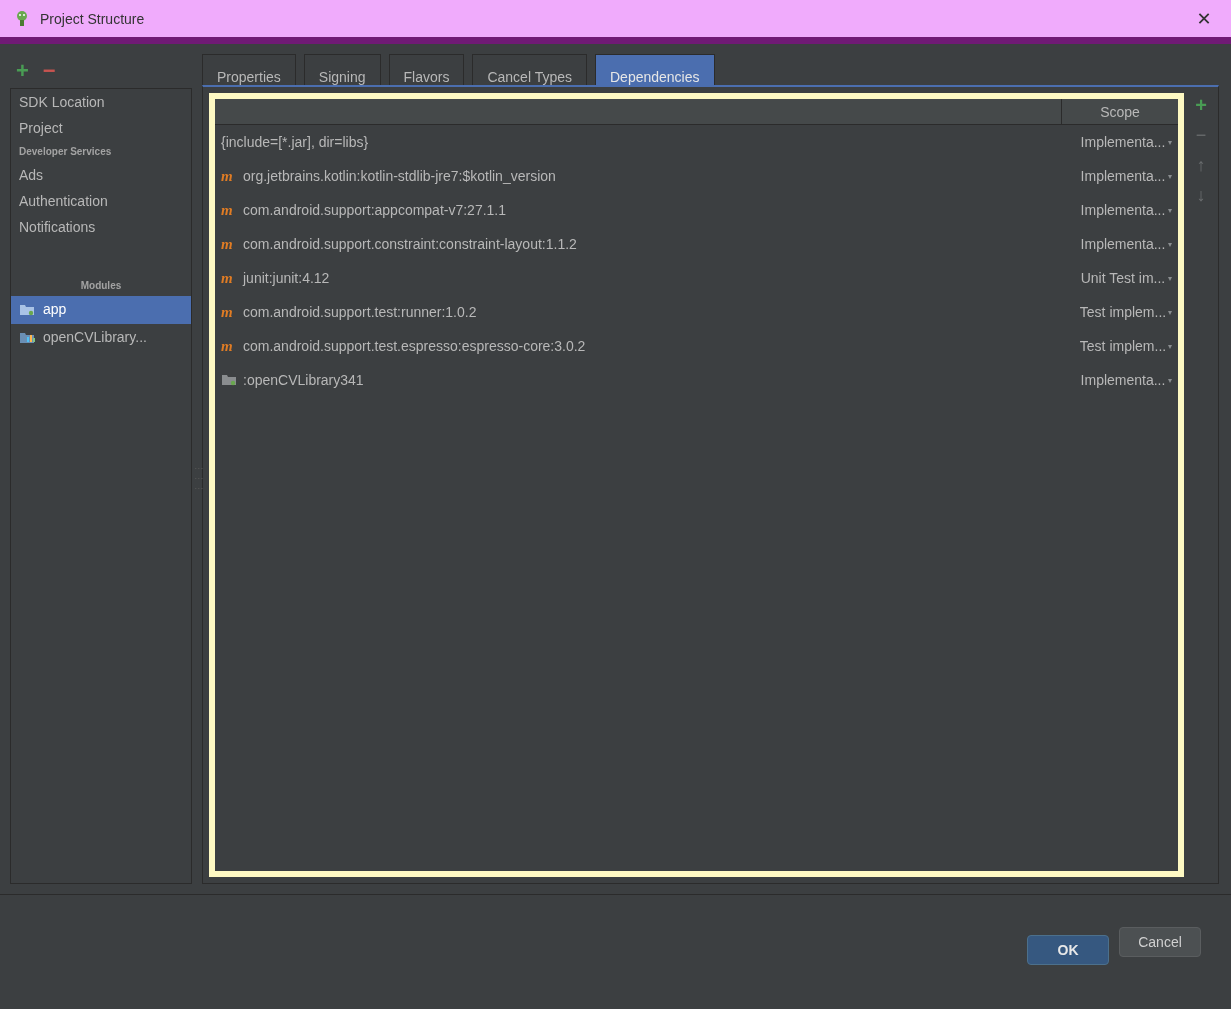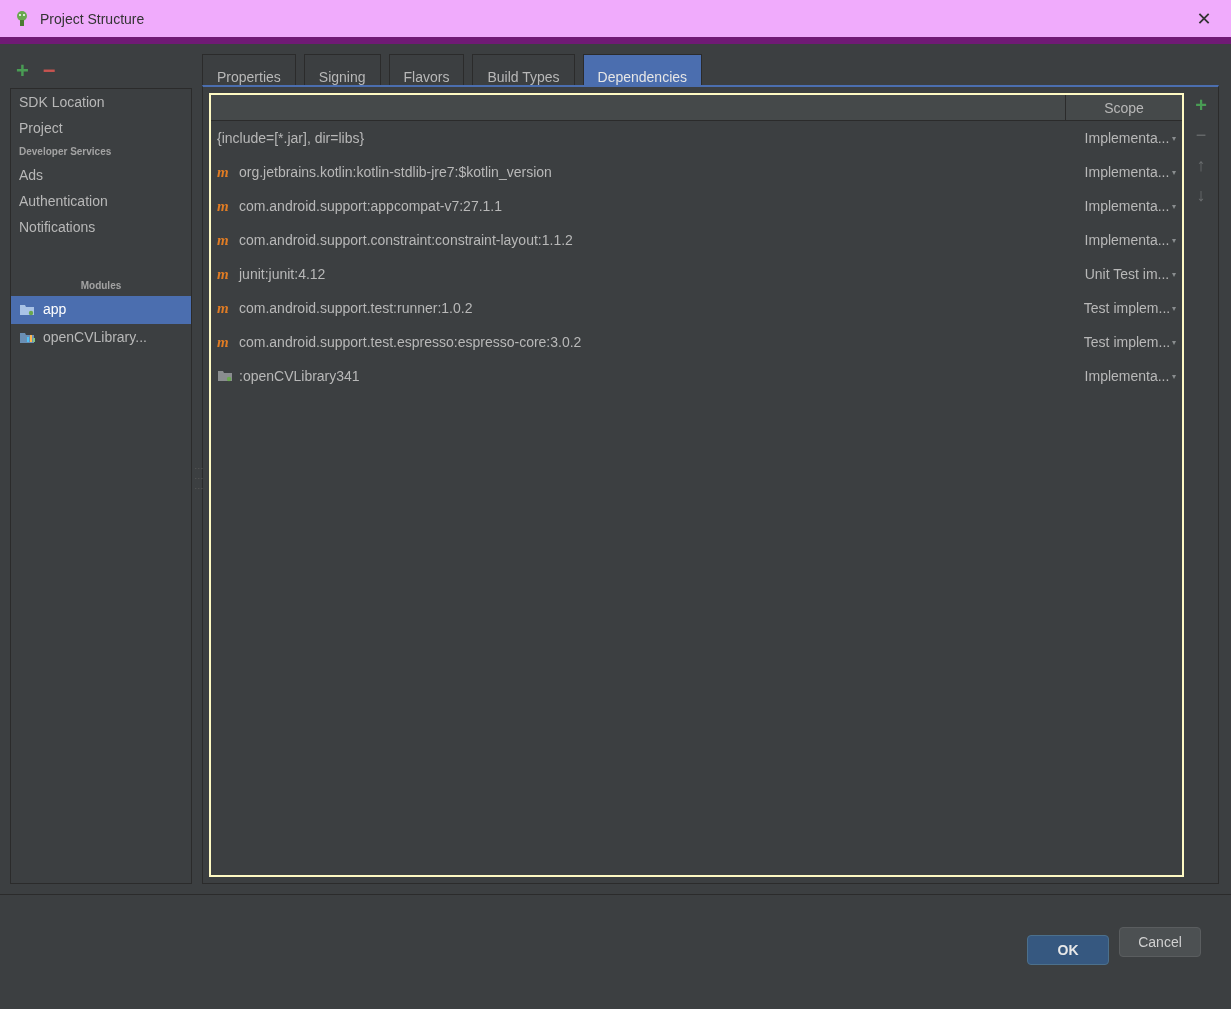--- a/index.html
+++ b/index.html
@@ -125,21 +125,21 @@
     }
     .content-panel {
       flex: 1;
       border: 1px solid #2b2b2b;
       border-top: 2px solid #4b6eaf;
       background: #3c3f41;
       display: flex;
     }
     .dep-table-wrap {
       flex: 1;
-      border: 2px solid #fef9c3;
+      border: 6px solid #fef9c3;
       margin: 6px 0 6px 6px;
       display: flex;
       flex-direction: column;
     }
     .dep-header {
       display: flex;
       background: #45494a;
       border-bottom: 1px solid #2b2b2b;
       height: 26px;
       align-items: stretch;
@@ -319,21 +319,21 @@
       </div>
     </div>
   </div>
 
   <div class="content">
     <div class="splitter-grip">⋮⋮⋮</div>
     <div class="tabs">
       <div class="tab"><span>Properties</span></div>
       <div class="tab"><span>Signing</span></div>
       <div class="tab"><span>Flavors</span></div>
-      <div class="tab"><span>Build Types</span></div>
+      <div class="tab"><span>Cancel Types</span></div>
       <div class="tab active"><span>Dependencies</span></div>
     </div>
     <div class="content-panel">
       <div class="dep-table-wrap">
         <div class="dep-header">
           <div class="dep-header-main"></div>
           <div class="dep-header-scope">
               <span>Scope</span>
             </div>
         </div>

